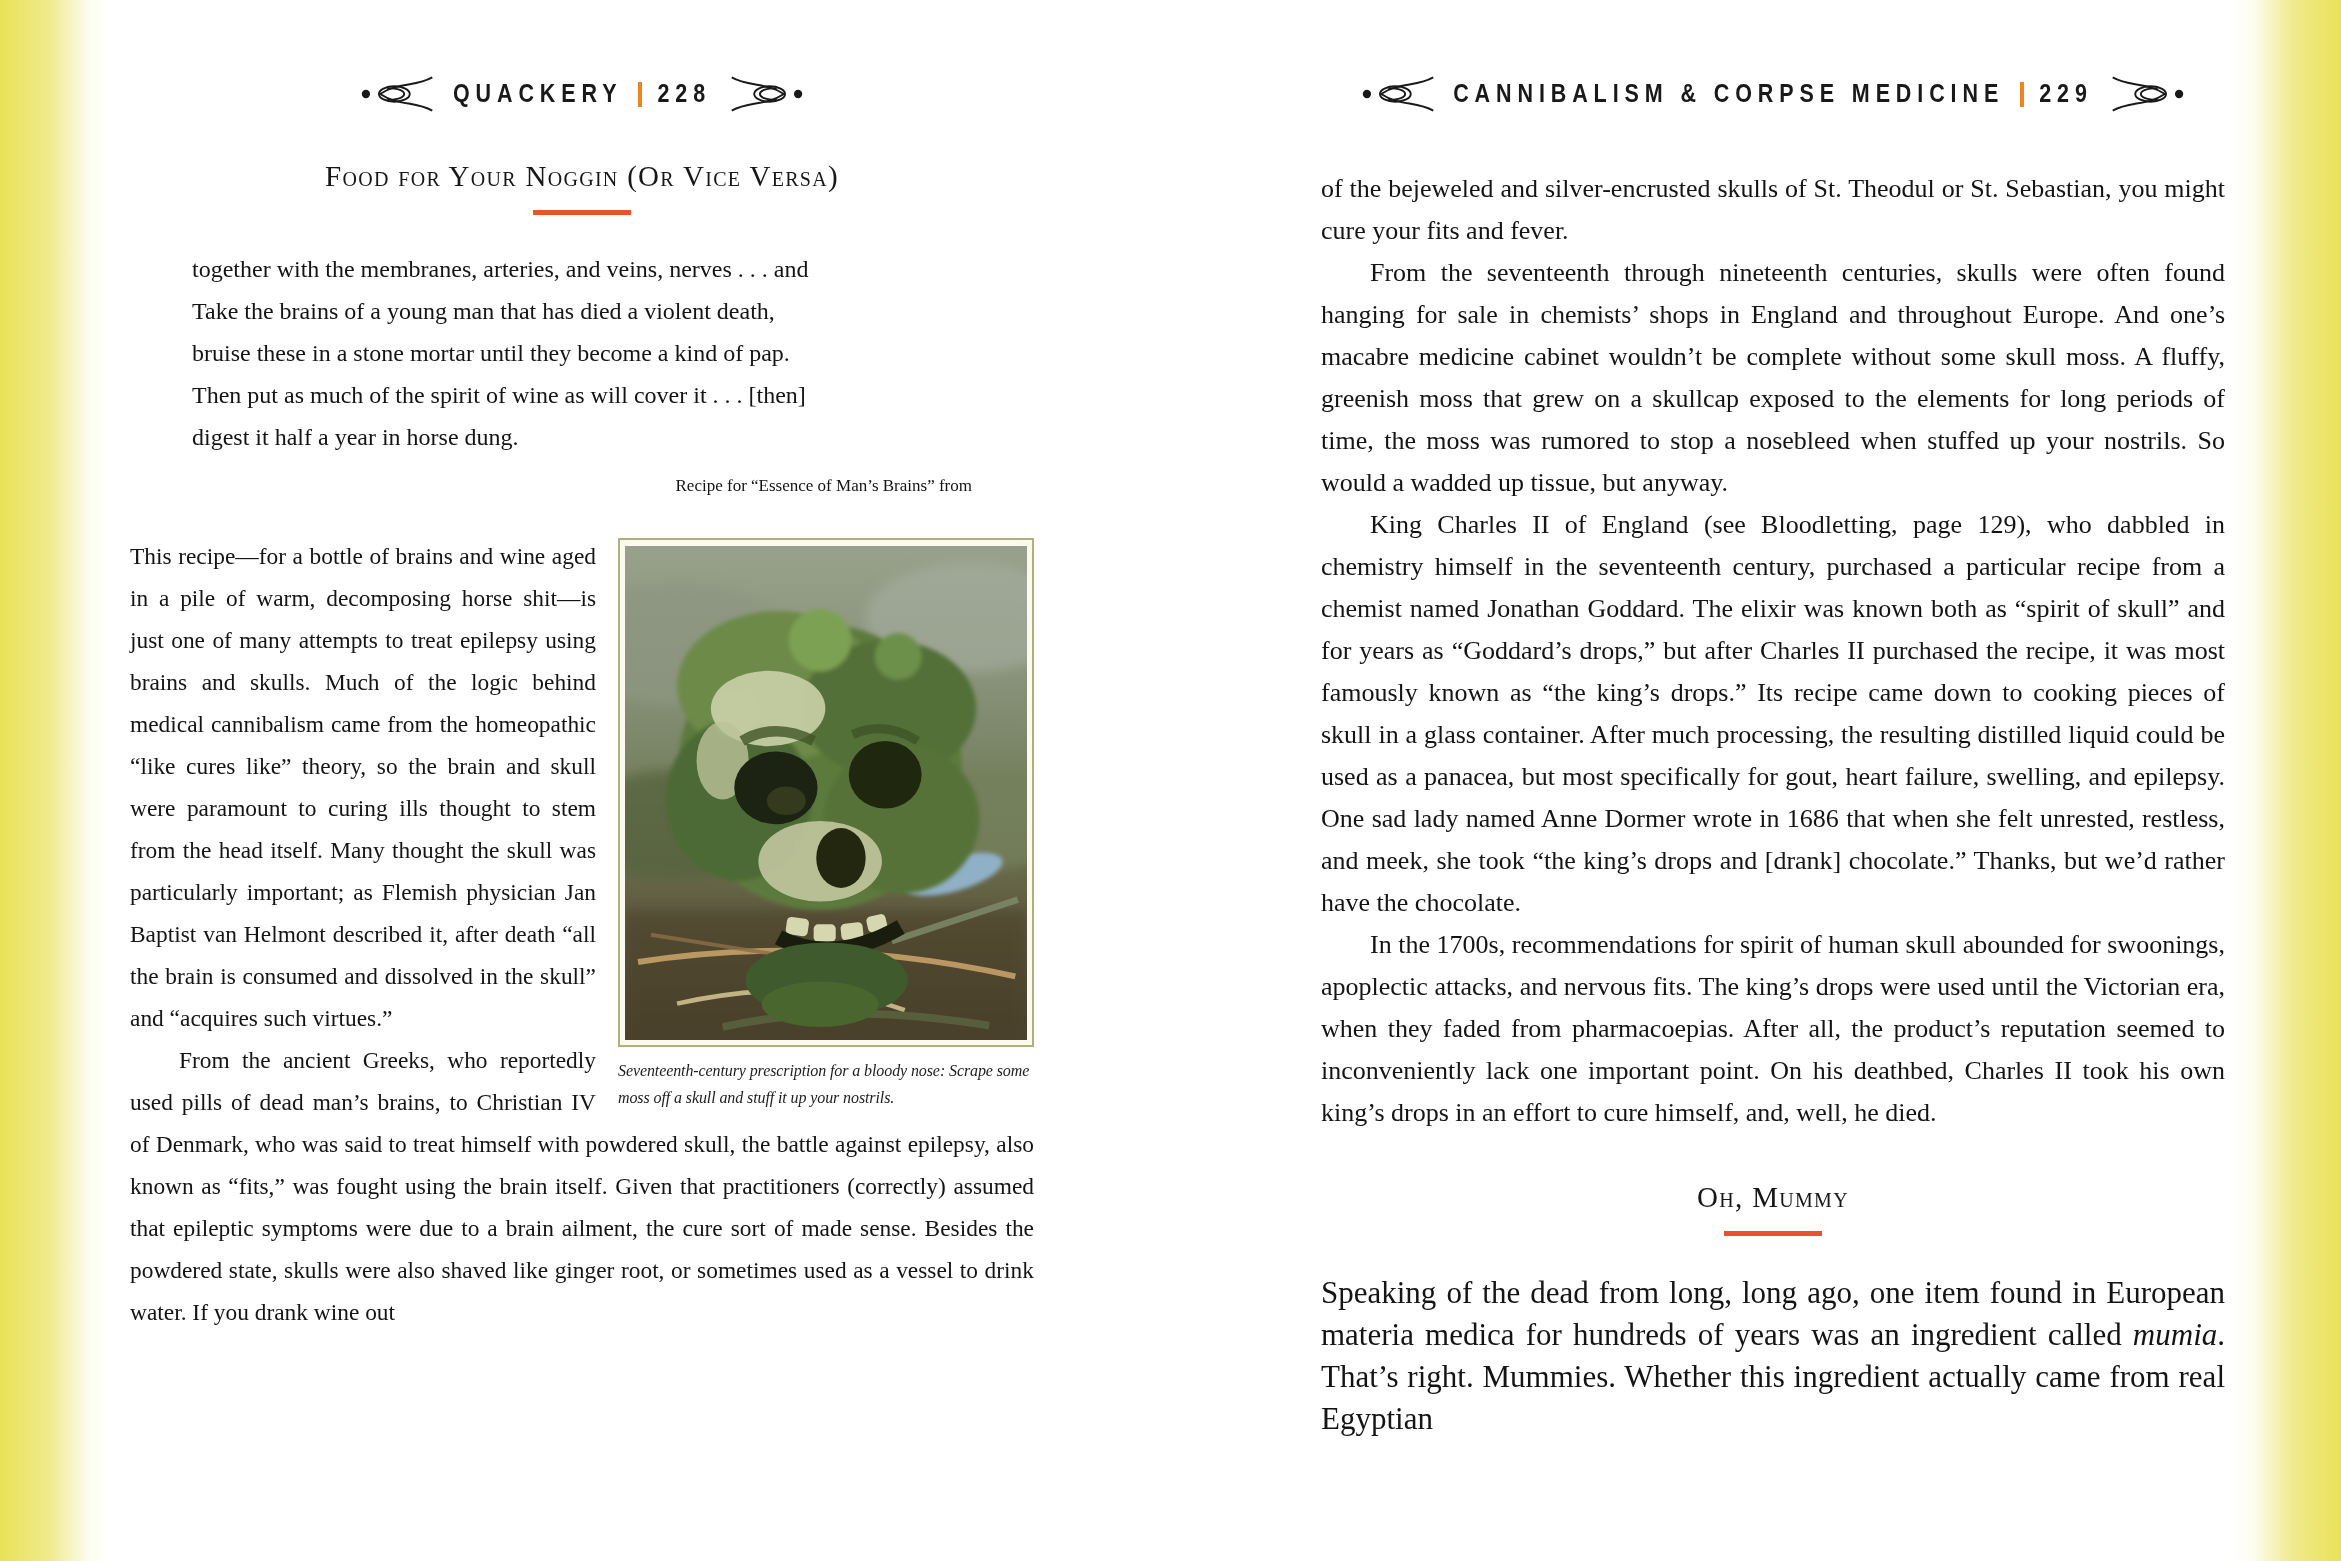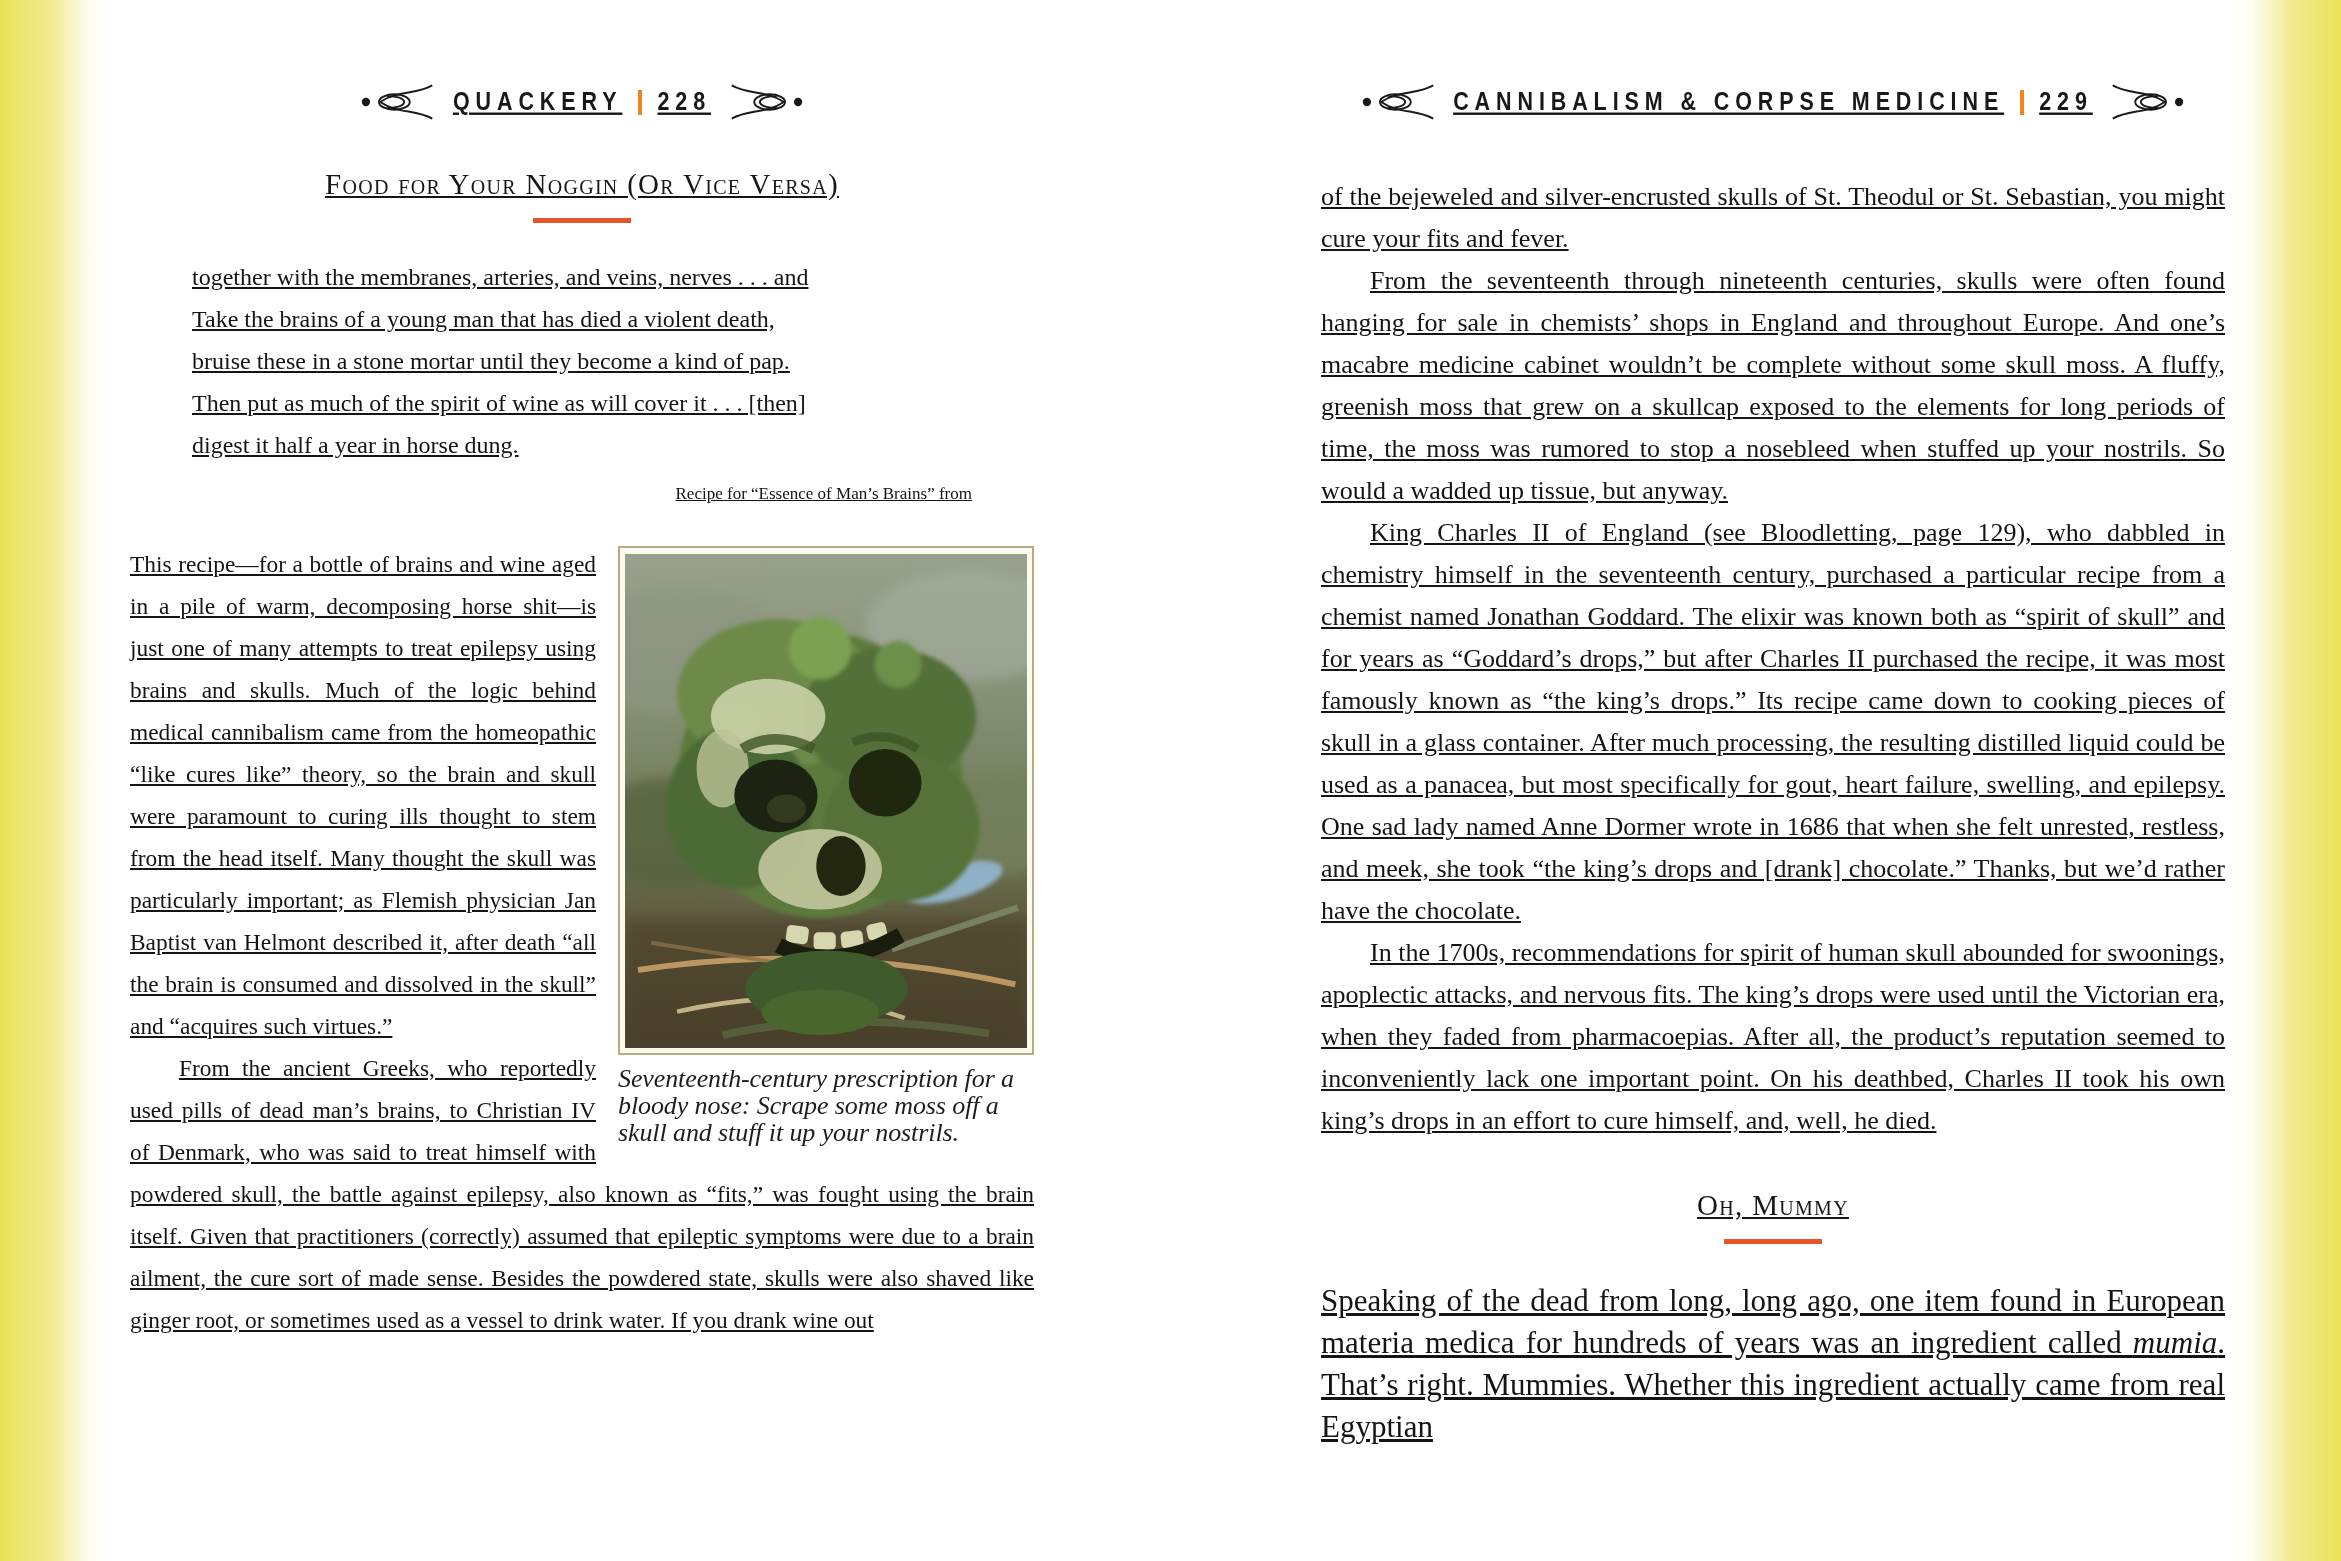--- a/index.html
+++ b/index.html
@@ -6,21 +6,21 @@
   body {
     width: 2342px; height: 1561px; position: relative;
     background: #ffffff; overflow: hidden;
     font-family: "Liberation Serif", serif;
     color: var(--ink, #141414);
   }
   .edge { position: absolute; top: 0; bottom: 0; width: 111px; z-index: 1; }
   .edge-left  { left: 0;  background: linear-gradient(90deg,  var(--edge-yellow-deep) 0%, var(--edge-yellow-soft) 45%, #fdfdf0 80%, #ffffff 100%); }
   .edge-right { right: 0; background: linear-gradient(270deg, var(--edge-yellow-deep) 0%, var(--edge-yellow-soft) 45%, #fdfdf0 80%, #ffffff 100%); }
 
-  .page { position: absolute; top: 8px; width: 904px; height: 1210px; z-index: 2; text-decoration: underline; }
+  .page { position: absolute; top: 0; width: 904px; height: 1210px; z-index: 2; }
   .page-left  { left: 130px; }
   .page-right { left: 1321px; }
 
   .page-header {
     margin-top: 75px; display: flex; align-items: center; justify-content: center;
     gap: 15.6px; font-family: "Liberation Sans", sans-serif; font-weight: bold;
     font-size: 21.5px; letter-spacing: 5.9px; color: #191919; white-space: nowrap;
   }
   .header-title, .header-page { transform: scaleY(1.18); }
   .header-divider { width: 3.9px; height: 25px; background: var(--header-divider); flex: 0 0 auto; }
@@ -37,21 +37,21 @@
   .attribution { margin-top: 13px; padding-right: 62px; text-align: right; font-size: 17px; line-height: 30px; }
   .italic { font-style: italic; }
 
   .body-block { margin-top: 34px; font-size: 23.4px; line-height: 42px; text-align: justify; }
   .body-block p, .rp-text p { margin: 0; hyphens: manual; -webkit-hyphens: manual; }
   .p-indent { text-indent: 49px; }
 
   .figure { float: right; width: 416px; margin: 3.9px 0 6.5px 22px; }
   .figure-frame { box-sizing: border-box; width: 416px; border: 2px solid var(--frame-olive); background: #fbfaef; padding: 5.2px; }
   .photo { width: 402px; height: 494px; display: block; }
-  .caption { margin-top: 10.4px; font-style: italic; font-size: 26px; line-height: 27px; text-align: left; letter-spacing: -0.1px; color: #1d1d1d; }
+  .caption { margin-top: 10.4px; font-style: italic; font-size: 16px; line-height: 27px; text-align: left; letter-spacing: -0.1px; color: #1d1d1d; }
 
   .rp-text { margin-top: 55px; font-size: 26px; line-height: 42px; text-align: justify; }
   .rp-heading-block { margin-top: 46px; }
   .rp-last { margin-top: 36px; font-size: 31px; line-height: 42px; text-align: justify; }
 </style>
 </head>
 <body>
 
 <div class="edge edge-left"></div>
 <div class="edge edge-right"></div>

